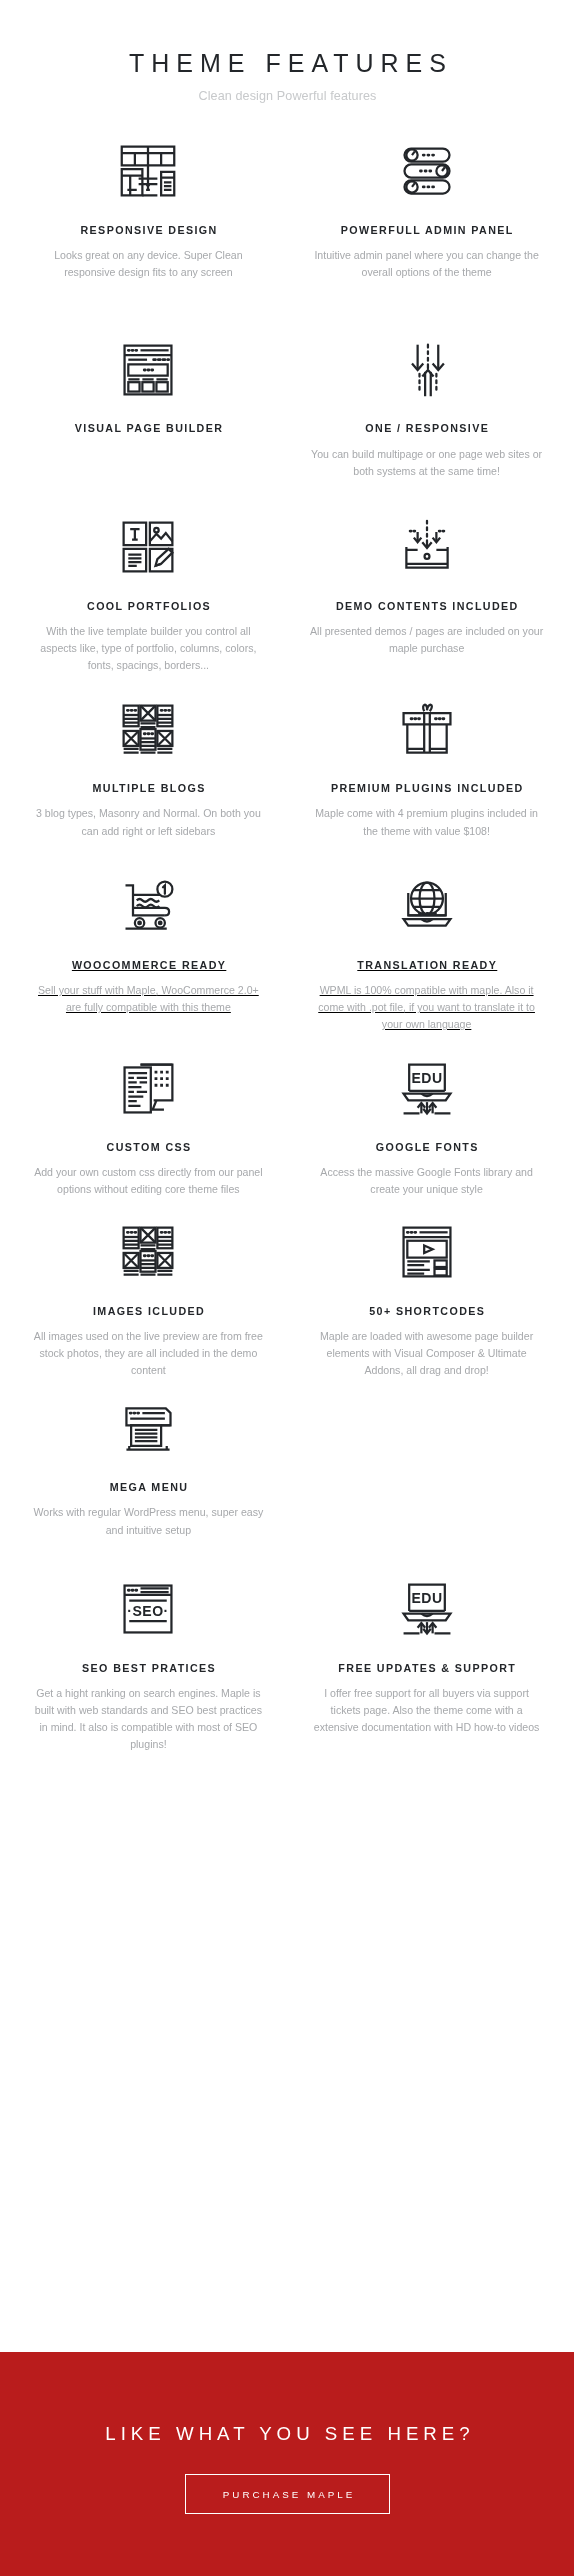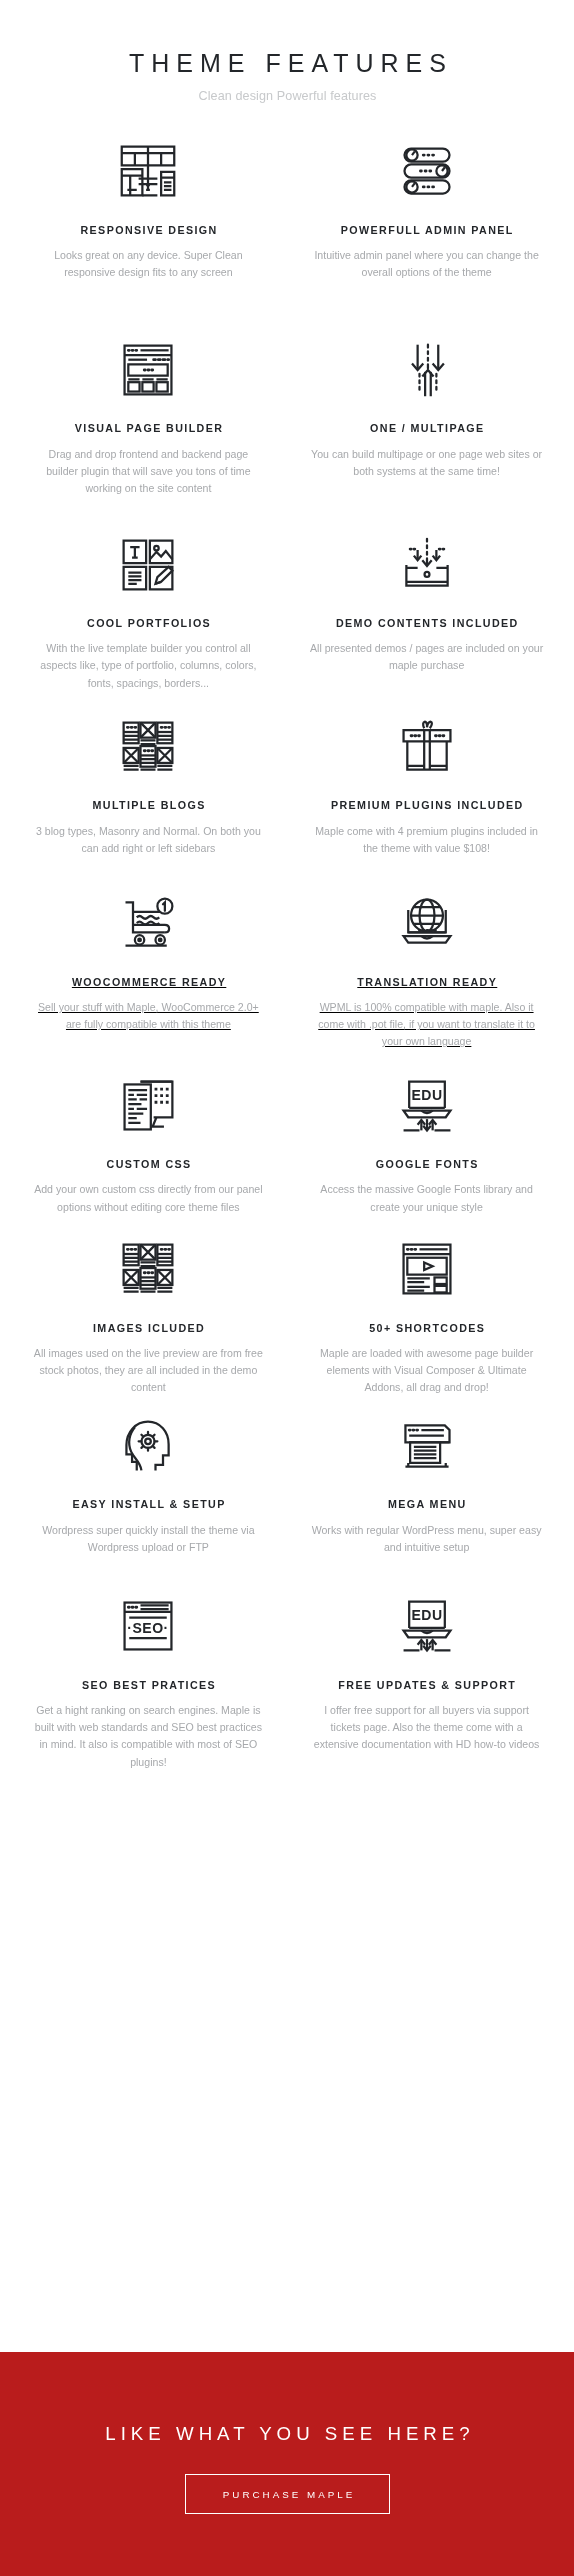--- a/index.html
+++ b/index.html
@@ -187,38 +187,37 @@
           <path d="M38 21 h2 M43 21 h2 M48 21 h2 M53 21 h1" stroke-linecap="round" stroke-width="3"></path>
           <rect x="11" y="26" width="42" height="12"></rect>
           <path d="M28 32 h1 M32 32 h1 M36 32 h1" stroke-linecap="round" stroke-width="3"></path>
           <path d="M11 42 h12 M26 42 h12 M41 42 h12"></path>
           <rect x="11" y="45" width="12" height="10"></rect>
           <rect x="26" y="45" width="12" height="10"></rect>
           <rect x="41" y="45" width="12" height="10"></rect>
         </svg>
       </div>
       <div class="feature-title">VISUAL PAGE BUILDER</div>
-      <div class="feature-desc">Drag and drop frontend and backend page builder plugin that will save you tons of time working on the site content</div>
     </div>
     <div class="feature-cell">
       <div class="feature-icon">
         <svg width="60" height="60" viewBox="0 0 64 64" fill="none" stroke="#23262a" stroke-width="2.4">
           <path d="M22 5 v26"></path>
             <path d="M16 25 l6 7 l6 -7"></path>
           <path d="M44 5 v26"></path>
             <path d="M38 25 l6 7 l6 -7"></path>
           <path d="M33 5 v3 M33 12 v3 M33 19 v3 M33 26 v4" stroke-linecap="round"></path>
           <path d="M27 39 l6 -7 l6 7"></path>
           <path d="M30 34 v26"></path>
             <path d="M36 34 v26"></path>
           <path d="M24 36 v3 M24 43 v3 M24 50 v3" stroke-linecap="round"></path>
           <path d="M42 36 v3 M42 43 v3 M42 50 v3" stroke-linecap="round"></path>
         </svg>
       </div>
-      <div class="feature-title">ONE / MULTIPAGE</div>
+      <div class="feature-title">ONE / RESPONSIVE</div>
       <div class="feature-desc">You can build multipage or one page web sites or both systems at the same time!</div>
     </div>
   </div>
 
   <div class="feature-row row-gap-3">
     <div class="feature-cell">
       <div class="feature-icon">
         <svg width="60" height="60" viewBox="0 0 64 64" fill="none" stroke="#23262a" stroke-width="2.4">
           <rect x="6" y="6" width="24" height="24"></rect>
           <path d="M13 13 h10 M18 13 v11 M15 24 h6"></path>
@@ -430,34 +429,20 @@
       </div>
       <div class="feature-title">50+ SHORTCODES</div>
       <div class="feature-desc">Maple are loaded with awesome page builder elements with Visual Composer &amp; Ultimate Addons, all drag and drop!</div>
     </div>
   </div>
 
   <div class="feature-row row-gap-8">
     <div class="feature-cell">
       <div class="feature-icon">
         <svg width="60" height="60" viewBox="0 0 64 64" fill="none" stroke="#23262a" stroke-width="2.4">
-          <path d="M9 31 c0 -14 10 -25 23 -25 c13 0 22 11 22 24 v12 h-6 v10 h-8 v6"></path>
-          <path d="M9 31 l0 10 h6 v8 h5 v9"></path>
-          <path d="M18 12 c-6 7 -8 17 -4 26 c3 7 10 11 11 20"></path>
-          <circle cx="32" cy="27" r="7"></circle>
-          <circle cx="32" cy="27" r="3"></circle>
-          <path d="M32 17 v3 M32 34 v3 M22 27 h3 M39 27 h3 M25 20 l2 2 M37 32 l2 2 M39 20 l-2 2 M27 32 l-2 2" stroke-linecap="round"></path>
-        </svg>
-      </div>
-      <div class="feature-title">EASY INSTALL &amp; SETUP</div>
-      <div class="feature-desc">Wordpress super quickly install the theme via Wordpress upload or FTP</div>
-    </div>
-    <div class="feature-cell">
-      <div class="feature-icon">
-        <svg width="60" height="60" viewBox="0 0 64 64" fill="none" stroke="#23262a" stroke-width="2.4">
           <path d="M9 28 v-18 h42 l5 5 v13 z"></path>
           <path d="M13 15 h1 M17 15 h1 M21 15 h1" stroke-linecap="round" stroke-width="3"></path>
           <path d="M26 15 h24 M13 21 h37"></path>
           <rect x="14" y="28" width="32" height="22"></rect>
           <path d="M18 33 h24 M18 37 h24 M18 41 h24 M18 45 h24"></path>
           <path d="M9 54 h46"></path>
           <path d="M12 50 v4 M52 50 v4"></path>
           <path d="M46 28 h10"></path>
         </svg>
       </div>

